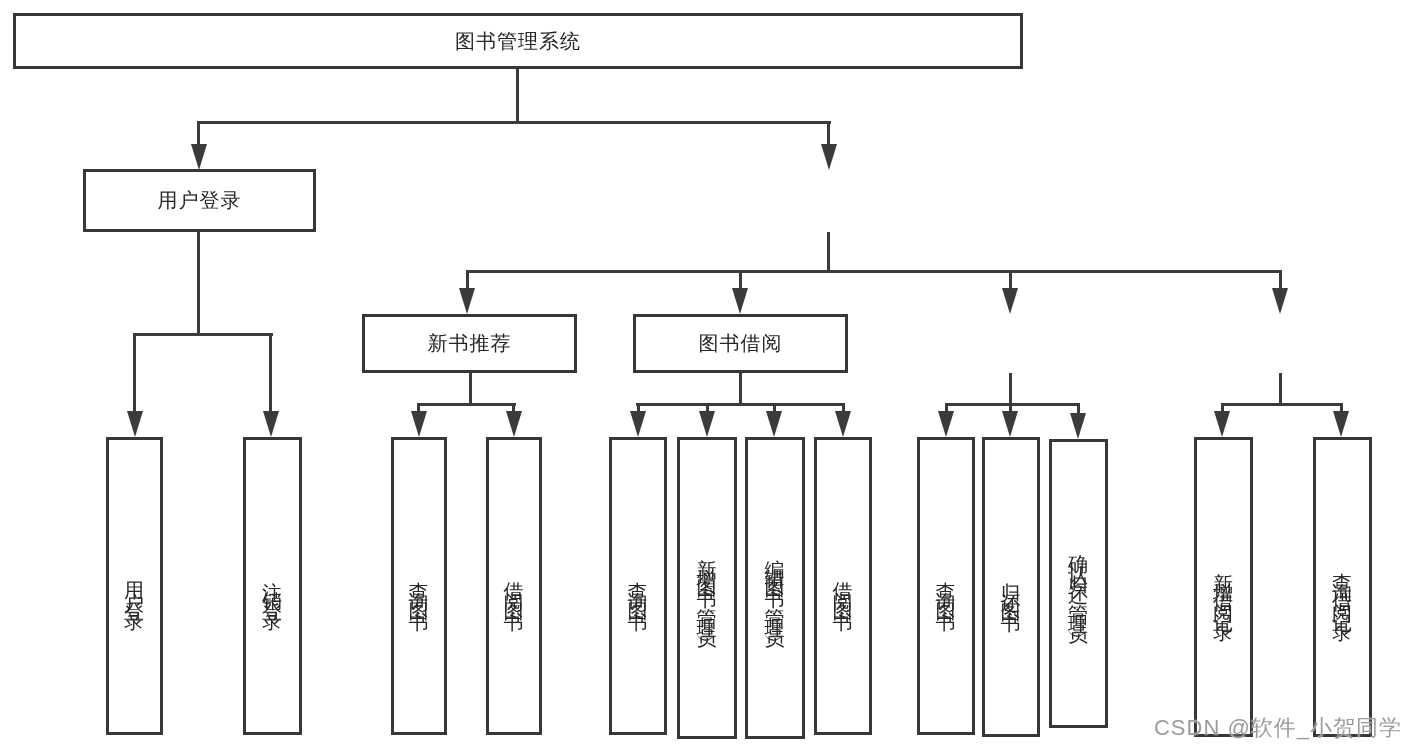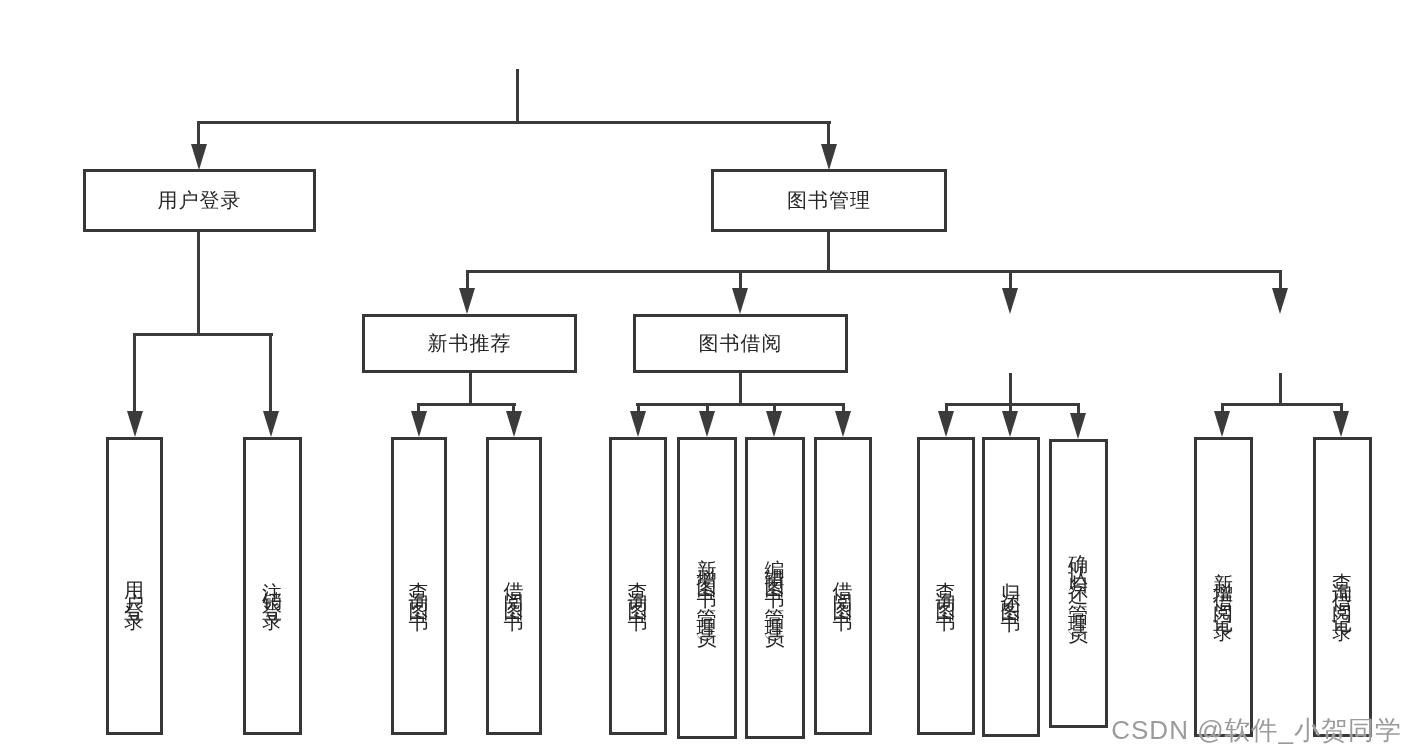--- a/index.html
+++ b/index.html
@@ -52,42 +52,42 @@
   
   .ah{
     position:absolute;width:0;height:0;
     border-left:8px solid transparent;
     border-right:8px solid transparent;
     border-top:26px solid var(--line);
   }
   .watermark{
     position:absolute;
     right:3px;top:713px;
-    font-size:26px;
+    font-size:22px;
     color:var(--wm);
     letter-spacing:1px;
     text-shadow:0 0 2px rgba(255,255,255,.9);
     white-space:nowrap;
   }
 </style>
 </head>
 <body>
 
 <div class="stage">
 
+  <div class="box" style="left:13px;top:13px;width:1010px;height:56px;">图书管理系统</div>
 
   <div class="vl" style="left:516px;top:69px;height:53px;"></div>
   <div class="hl" style="left:197px;top:121px;width:634px;"></div>
   <div class="vl" style="left:197px;top:121px;height:26px;"></div>
   <div class="ah" style="left:191px;top:144px;"></div>
   <div class="vl" style="left:827px;top:121px;height:26px;"></div>
   <div class="ah" style="left:821px;top:144px;"></div>
 
   <div class="box" style="left:83px;top:169px;width:233px;height:63px;">用户登录</div>
-  <div class="box" style="left:711px;top:169px;width:236px;height:63px;">图书管理</div>
 
   <div class="vl" style="left:197px;top:232px;height:104px;"></div>
   <div class="hl" style="left:133px;top:333px;width:140px;"></div>
   <div class="vl" style="left:133px;top:333px;height:80px;"></div>
   <div class="ah" style="left:127px;top:411px;"></div>
   <div class="vl" style="left:269px;top:333px;height:80px;"></div>
   <div class="ah" style="left:263px;top:411px;"></div>
 
   <div class="vl" style="left:827px;top:232px;height:41px;"></div>
   <div class="hl" style="left:466px;top:270px;width:815px;"></div>

